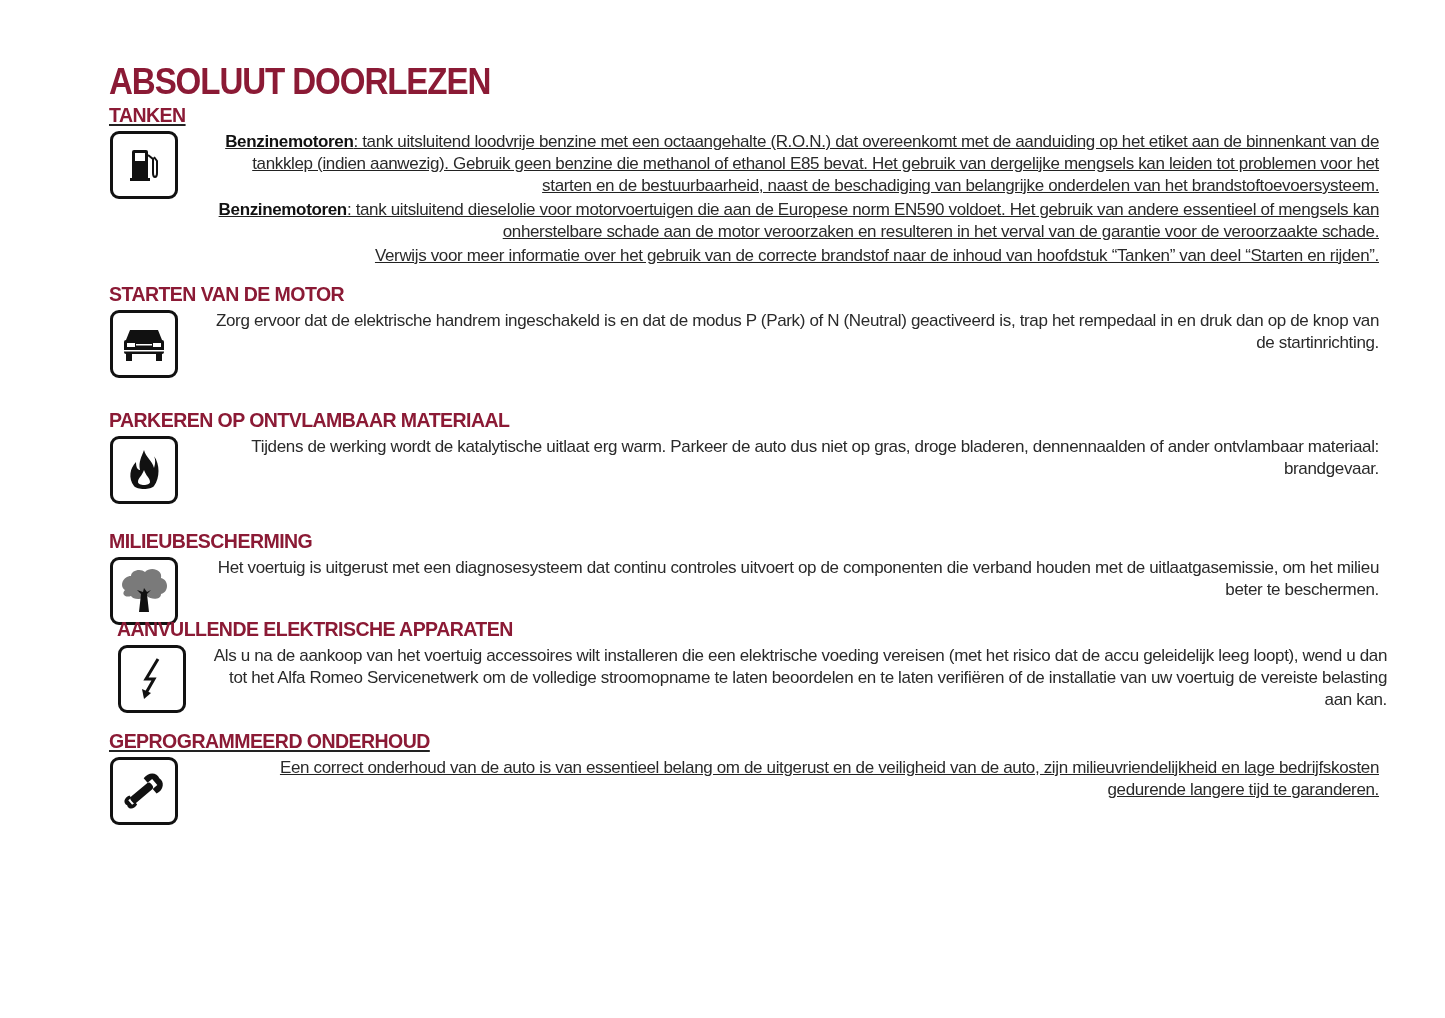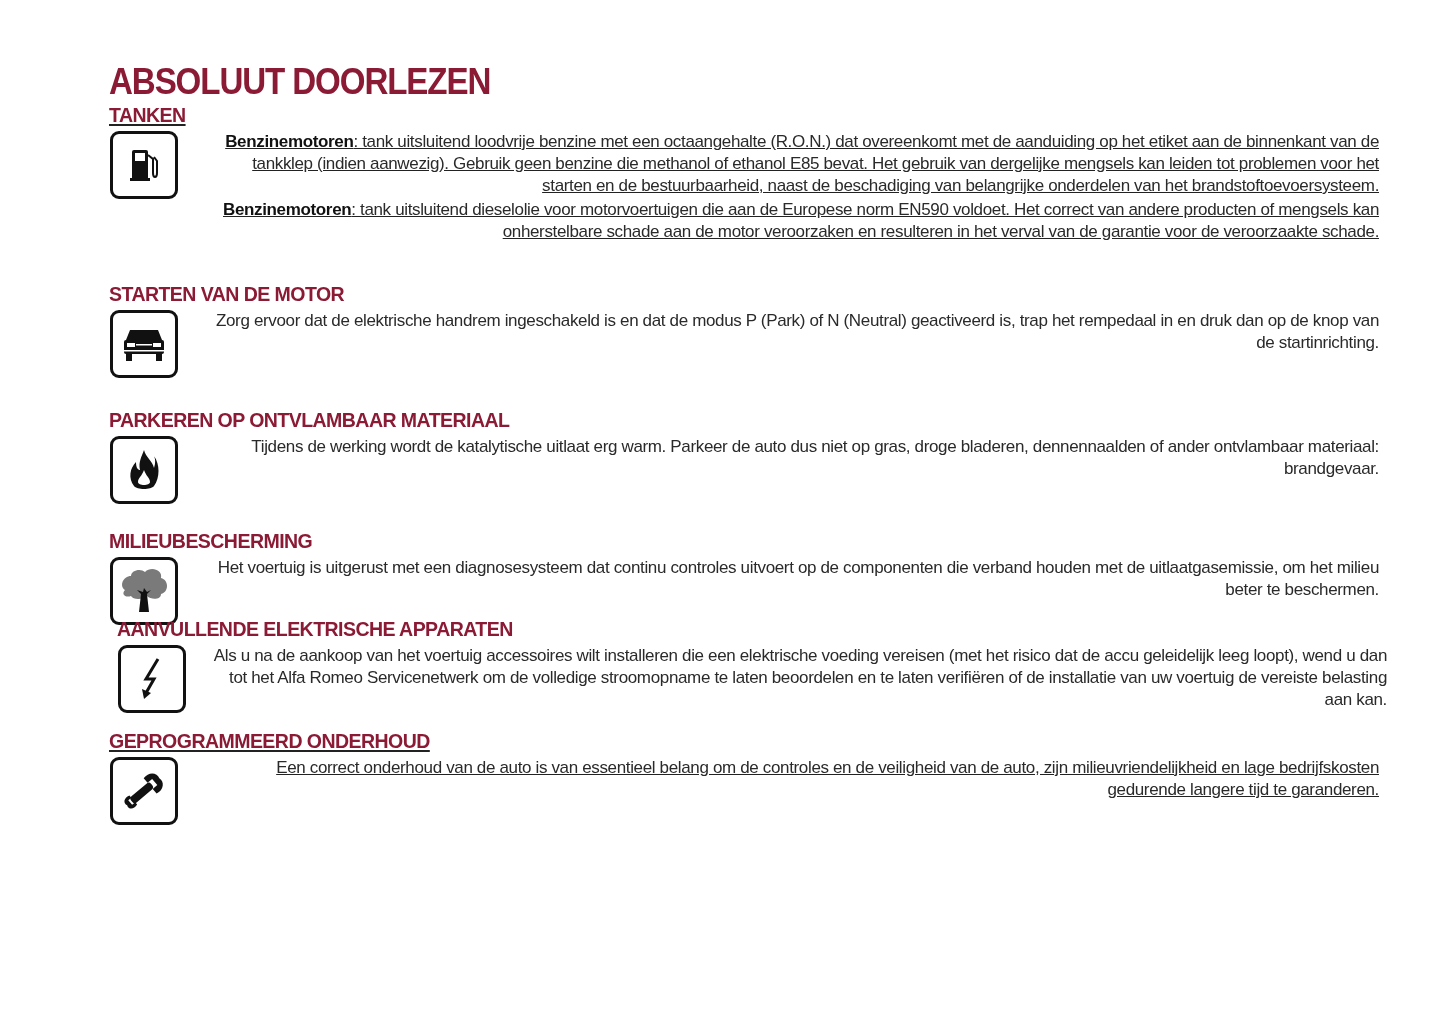--- a/index.html
+++ b/index.html
@@ -104,21 +104,22 @@
     <div class="icon-box">
       <svg width="40" height="40" viewBox="0 0 40 40">
         <rect x="8" y="5" width="16" height="30" rx="2" fill="#111"></rect>
         <rect x="11" y="8" width="10" height="8" fill="#fff"></rect>
         <rect x="6" y="33" width="20" height="3" fill="#111"></rect>
         <path d="M24 10 L29 14 L29 28 Q29 32 31 32 Q33 32 33 28 L33 16 L30 12" fill="none" stroke="#111" stroke-width="2"></path>
       </svg>
     </div>
     <div class="text">
       <p><b>Benzinemotoren</b><span>: tank uitsluitend loodvrije benzine met een octaangehalte (R.O.N.) dat overeenkomt met de aanduiding op het etiket aan de binnenkant van de tankklep (indien aanwezig). Gebruik geen benzine die methanol of ethanol E85 bevat. Het gebruik van dergelijke mengsels kan leiden tot problemen voor het starten en de bestuurbaarheid, naast de beschadiging van belangrijke onderdelen van het brandstoftoevoersysteem.</span></p>
-      <p><b>Benzinemotoren</b><span>: tank uitsluitend dieselolie voor motorvoertuigen die aan de Europese norm EN590 voldoet. Het correct van andere producten of mengsels kan onherstelbare schade aan de motor veroorzaken en resulteren in het verval van de garantie voor de veroorzaakte schade.</span></p>
+      <p><b>Benzinemotoren</b><span>: tank uitsluitend dieselolie voor motorvoertuigen die aan de Europese norm EN590 voldoet. Het gebruik van andere essentieel of mengsels kan onherstelbare schade aan de motor veroorzaken en resulteren in het verval van de garantie voor de veroorzaakte schade.</span></p>
+      <p><span>Verwijs voor meer informatie over het gebruik van de correcte brandstof naar de inhoud van hoofdstuk “Tanken” van deel “Starten en rijden”.</span></p>
     </div>
   </div>
 </div>
 
 <div class="section" style="left:109px; top:282px;">
   <h2 class="section-title">STARTEN VAN DE MOTOR</h2>
   <div class="section-body">
     <div class="icon-box">
       <svg width="48" height="40" viewBox="0 0 48 40">
         <path d="M10 6 L38 6 L42 16 L6 16 Z" fill="#111"></path>
@@ -189,16 +190,16 @@
     <div class="icon-box">
       <svg width="48" height="48" viewBox="0 0 48 48">
         <g transform="rotate(-40 24 24)">
           <rect x="8" y="20" width="26" height="8" rx="3" fill="#111"></rect>
           <path d="M32 14 C40 12 46 18 44 24 C46 30 40 36 32 34 L32 28 L38 28 L38 20 L32 20 Z" fill="#111"></path>
           <path d="M10 18 C4 16 0 20 2 24 C0 28 4 32 10 30 L10 27 L6 27 L6 21 L10 21 Z" fill="#111"></path>
         </g>
       </svg>
     </div>
     <div class="text">
-      <p><span>Een correct onderhoud van de auto is van essentieel belang om de controles en de veiligheid van de auto, zijn milieuvriendelijkheid en lage bedrijfskosten gedurende langere tijd te garanderen.</span></p>
+      <p><span>Een correct onderhoud van de auto is van essentieel belang om de uitgerust en de veiligheid van de auto, zijn milieuvriendelijkheid en lage bedrijfskosten gedurende langere tijd te garanderen.</span></p>
     </div>
   </div>
 </div>
 
 </body></html>

